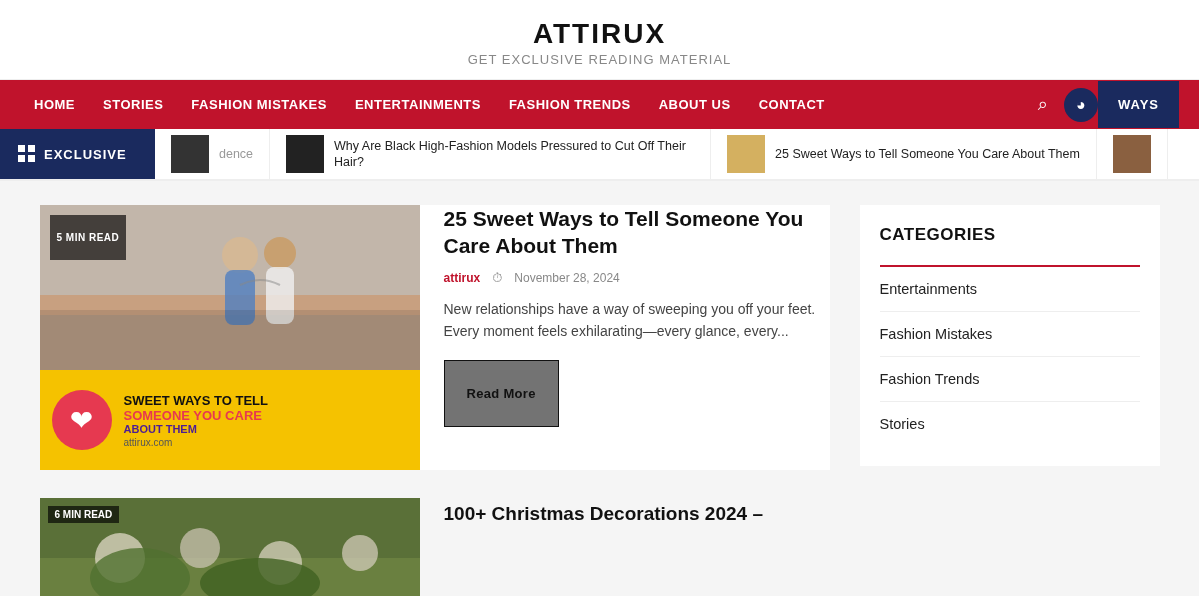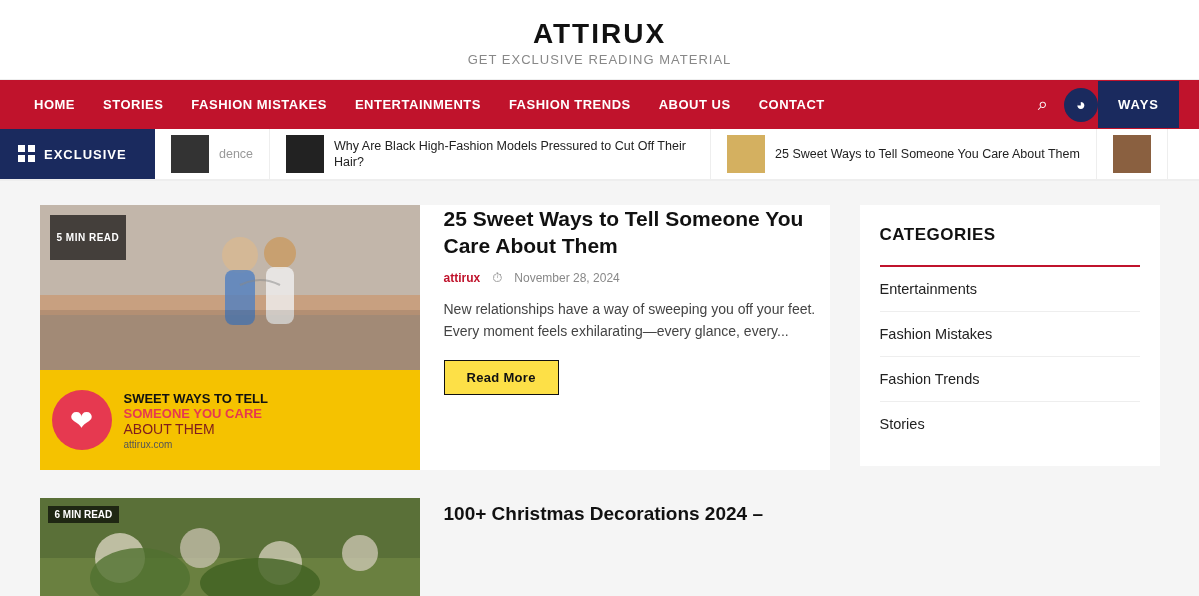--- a/index.html
+++ b/index.html
@@ -238,23 +238,23 @@
       color: #111;
       text-transform: uppercase;
     }
     .secondary-text .line2 {
       font-size: 13px;
       font-weight: 700;
       color: #e63950;
       text-transform: uppercase;
     }
     .secondary-text .line3 {
-      font-size: 14px;
-      font-weight: 400;
-      color: #7f1d1d;
+      font-size: 11px;
+      font-weight: 700;
+      color: #4c1d95;
       text-transform: uppercase;
     }
     .secondary-text .line4 {
       font-size: 10px;
       color: #555;
       margin-top: 2px;
     }
 
     .article-content {
       flex: 1;
@@ -284,27 +284,27 @@
     }
     .article-excerpt {
       font-size: 14px;
       color: #444;
       line-height: 1.6;
       margin-bottom: 18px;
     }
     .read-more-btn {
       display: inline-block;
       border: 1.5px solid #111;
-      padding: 9px 22px;
+      padding: 25px 22px;
       font-size: 13px;
       font-weight: 600;
       color: #111;
       text-decoration: none;
       cursor: pointer;
-      background: #fde047;
+      background: #737373;
       letter-spacing: 0.3px;
     }
 
     
     .article-card2 {
       display: flex;
       gap: 24px;
     }
     .article-image2 {
       width: 380px;

